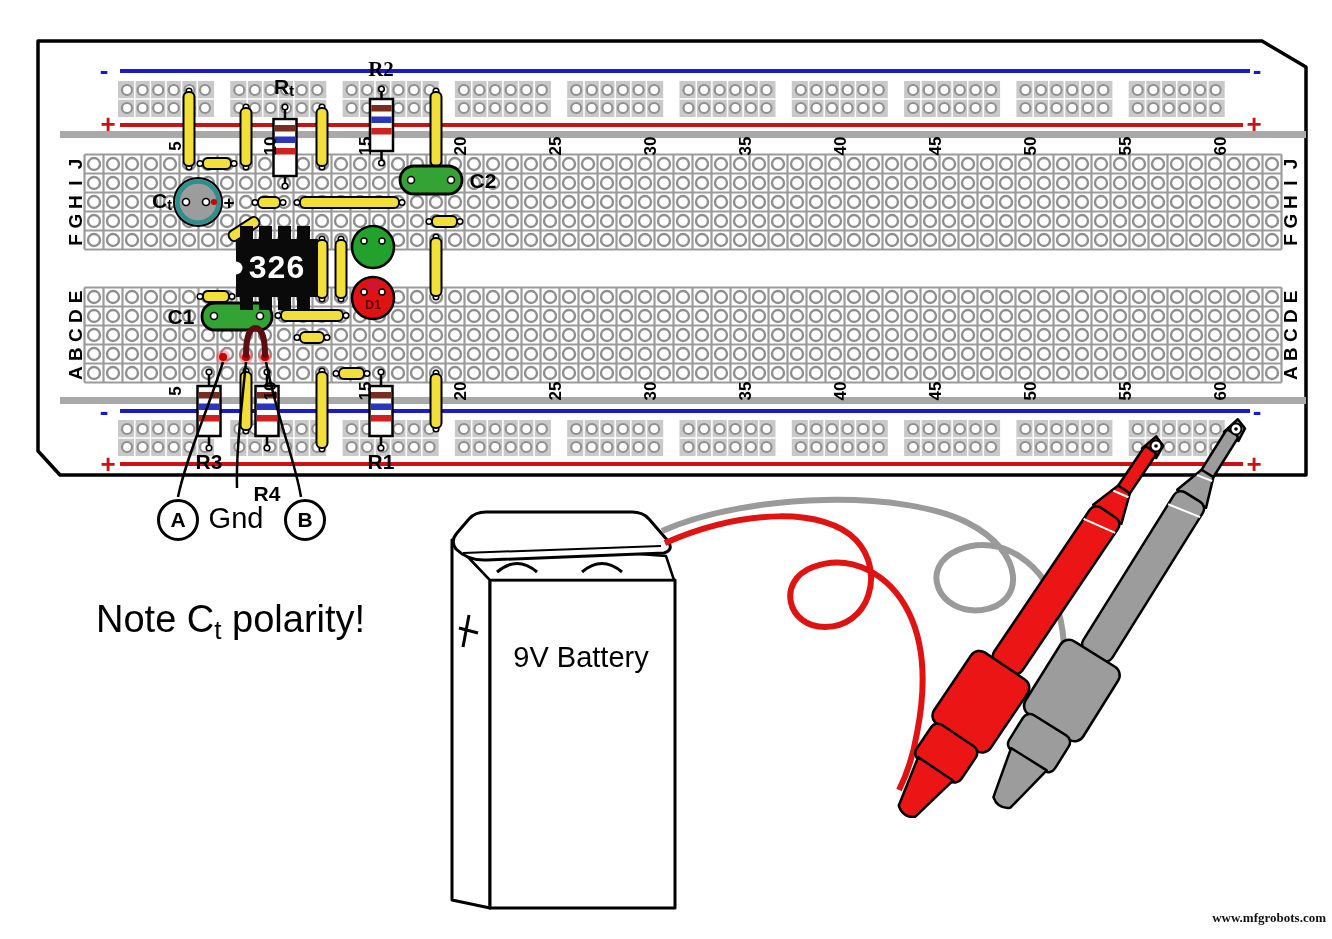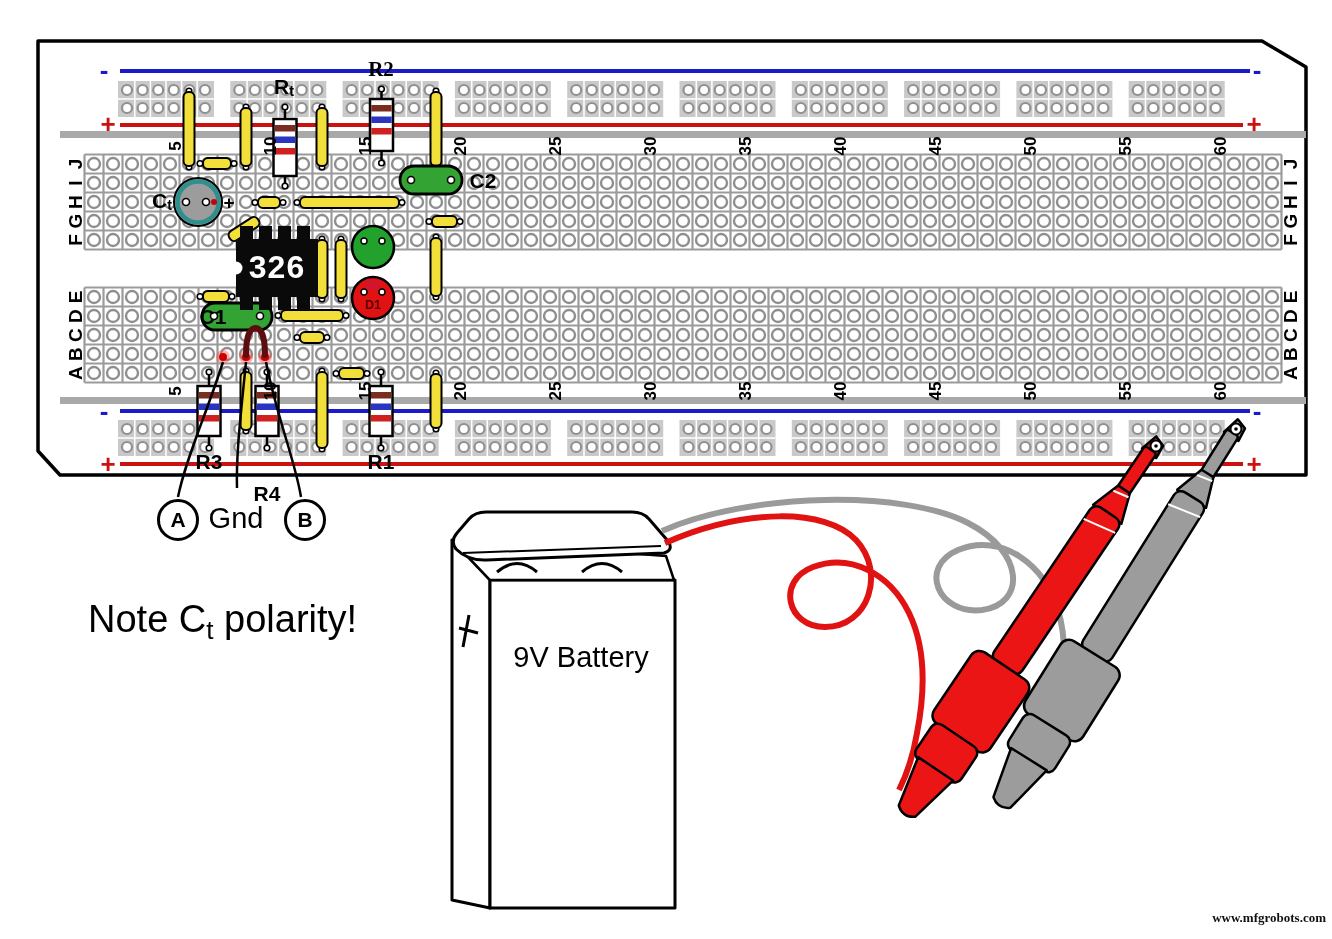--- a/index.html
+++ b/index.html
@@ -1455,30 +1455,30 @@
 </svg>
 
 <div class="lbl" style="left:284px;top:87px;font-size:21px;"><span>R</span><span class="sub">t</span></div>
 <div class="lbl" style="left:381px;top:69px;font-size:21px;font-family:Liberation Serif, serif;">R2</div>
 <div class="lbl" style="left:483px;top:180px;font-size:21px;">C2</div>
 <div class="lbl" style="left:162px;top:201px;font-size:21px;"><span>C</span><span class="sub">t</span></div>
 <div class="lbl" style="left:229px;top:202px;font-size:19px;">+</div>
 <div class="lbl" style="left:277px;top:267px;font-size:32px;color:#fff;letter-spacing:1px;">326</div>
 <div class="lbl" style="left:373px;top:254px;font-size:10px;color:#be185d;margin-top:32px;">D2</div>
 <div class="lbl" style="left:373px;top:305px;font-size:12.5px;color:#560000;">D1</div>
-<div class="lbl" style="left:181px;top:316px;font-size:21px;margin-left:32px;">C1</div>
+<div class="lbl" style="left:181px;top:316px;font-size:21px;">C1</div>
 <div class="lbl" style="left:209px;top:461px;font-size:21px;">R3</div>
 <div class="lbl" style="left:267px;top:461px;font-size:21px;margin-top:32px;">R4</div>
 <div class="lbl" style="left:381px;top:461px;font-size:21px;">R1</div>
 
 <div class="callout-circle" style="left:157px;top:499px;">A</div>
 <div class="lbl" style="left:236px;top:518px;font-size:29px;font-weight:normal;">Gnd</div>
 <div class="callout-circle" style="left:284px;top:499px;">B</div>
 
-<div class="notetext" style="left:88px;top:622px;"><span>Note C</span><span class="notesub">t</span><span> polarity!</span></div>
+<div class="notetext" style="left:96px;top:622px;"><span>Note C</span><span class="notesub">t</span><span> polarity!</span></div>
 <div class="lbl" style="left:581px;top:657px;font-size:29px;font-weight:normal;">9V Battery</div>
 <div class="watermark">www.mfgrobots.com</div>
 
 <div class="colnum" style="left: 176px; top: 146px;">5</div>
     <div class="colnum" style="left: 176px; top: 391px;">5</div>
     <div class="colnum" style="left: 271px; top: 146px;">10</div>
     <div class="colnum" style="left: 271px; top: 391px;">10</div>
     <div class="colnum" style="left: 366px; top: 146px;">15</div>
     <div class="colnum" style="left: 366px; top: 391px;">15</div>
     <div class="colnum" style="left: 461px; top: 146px;">20</div>

